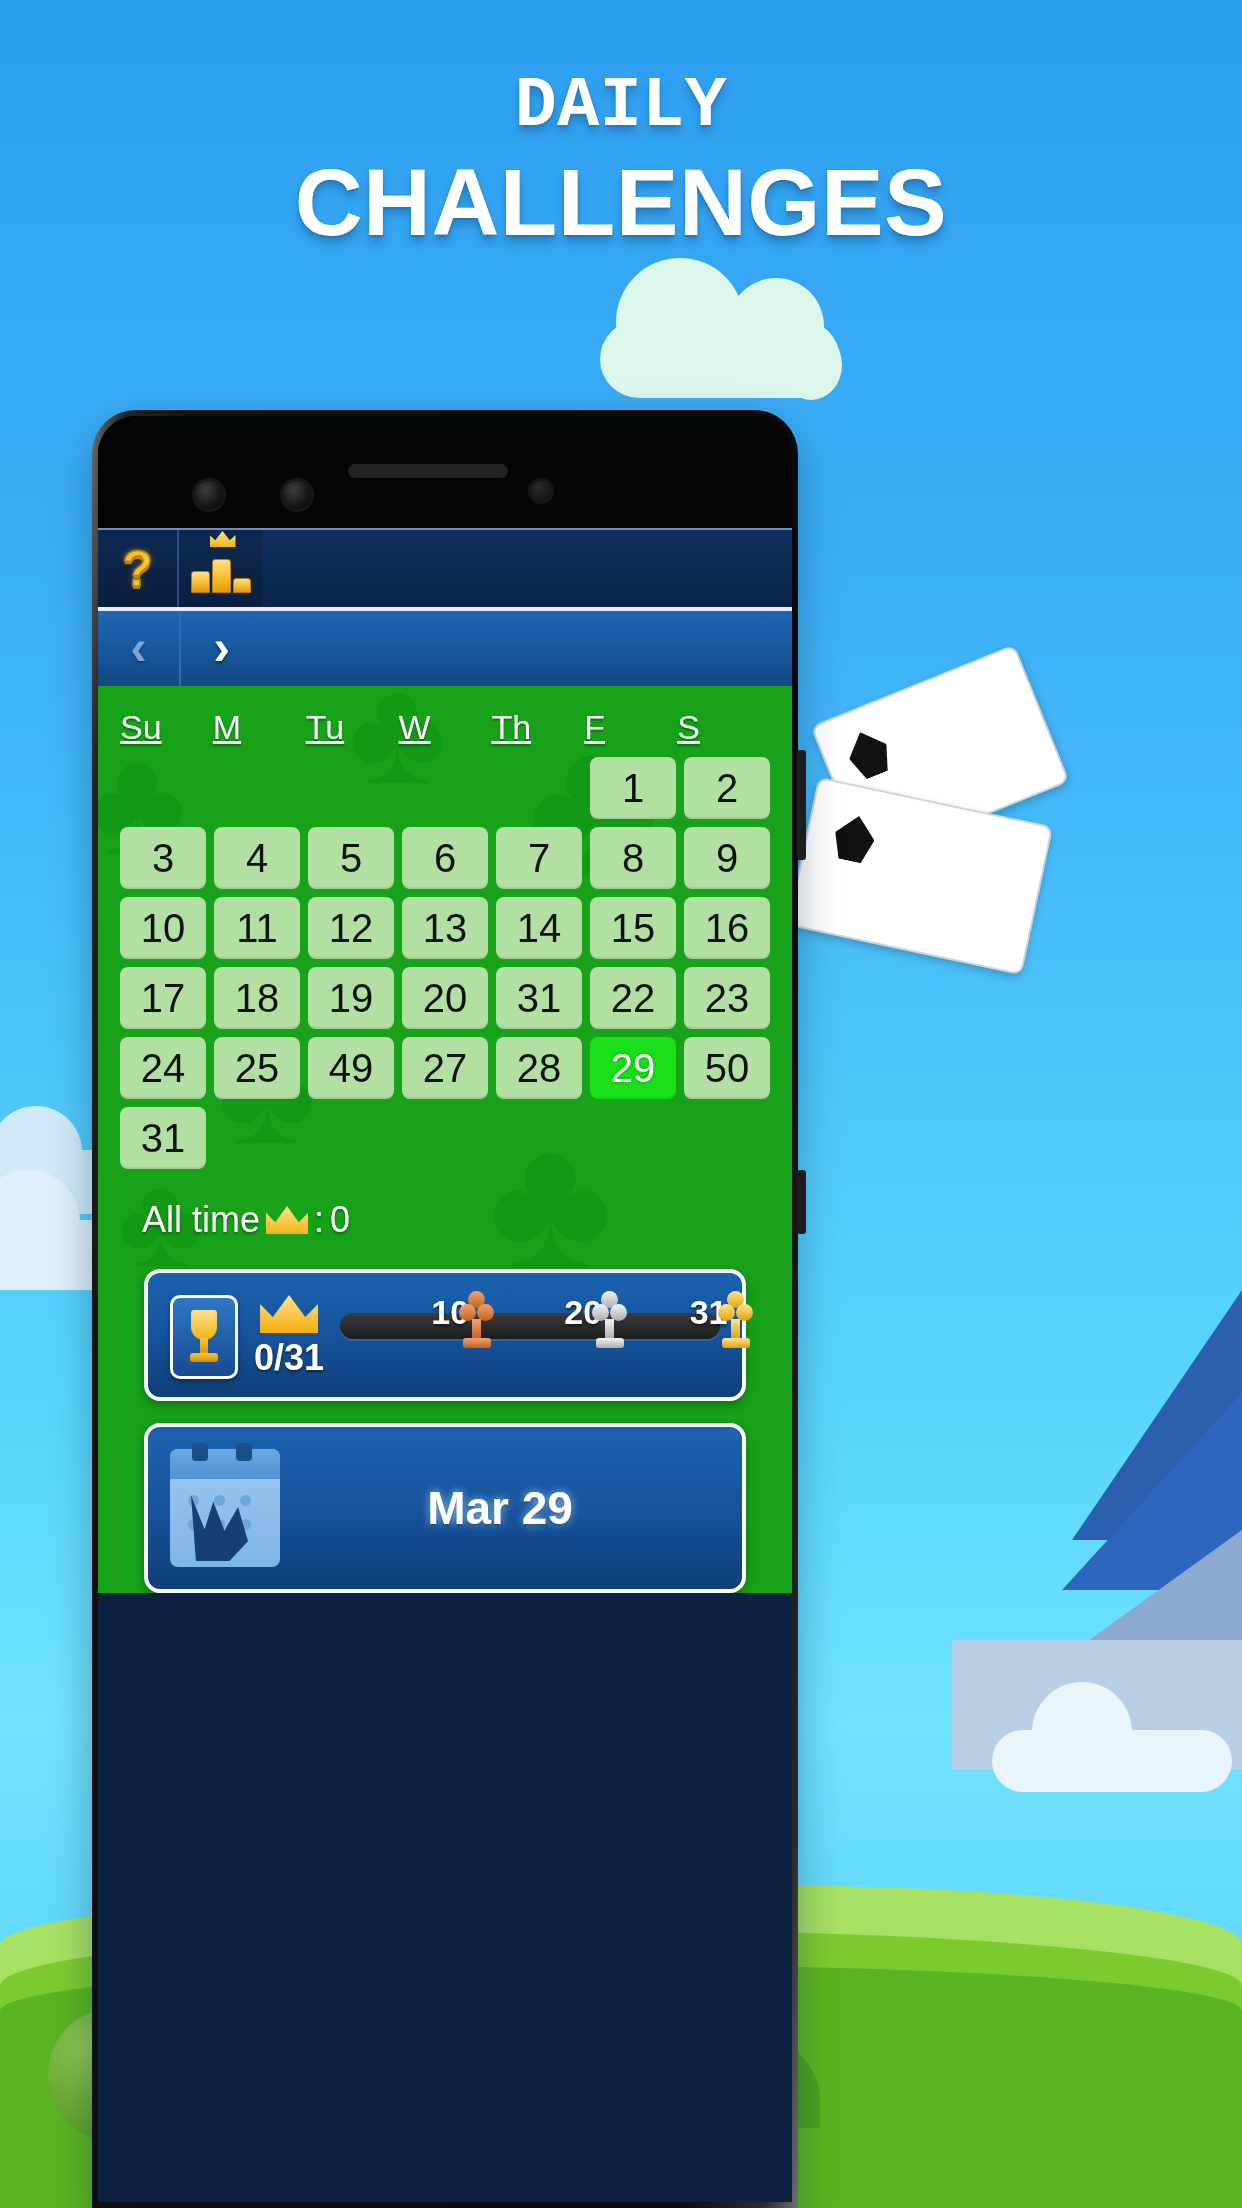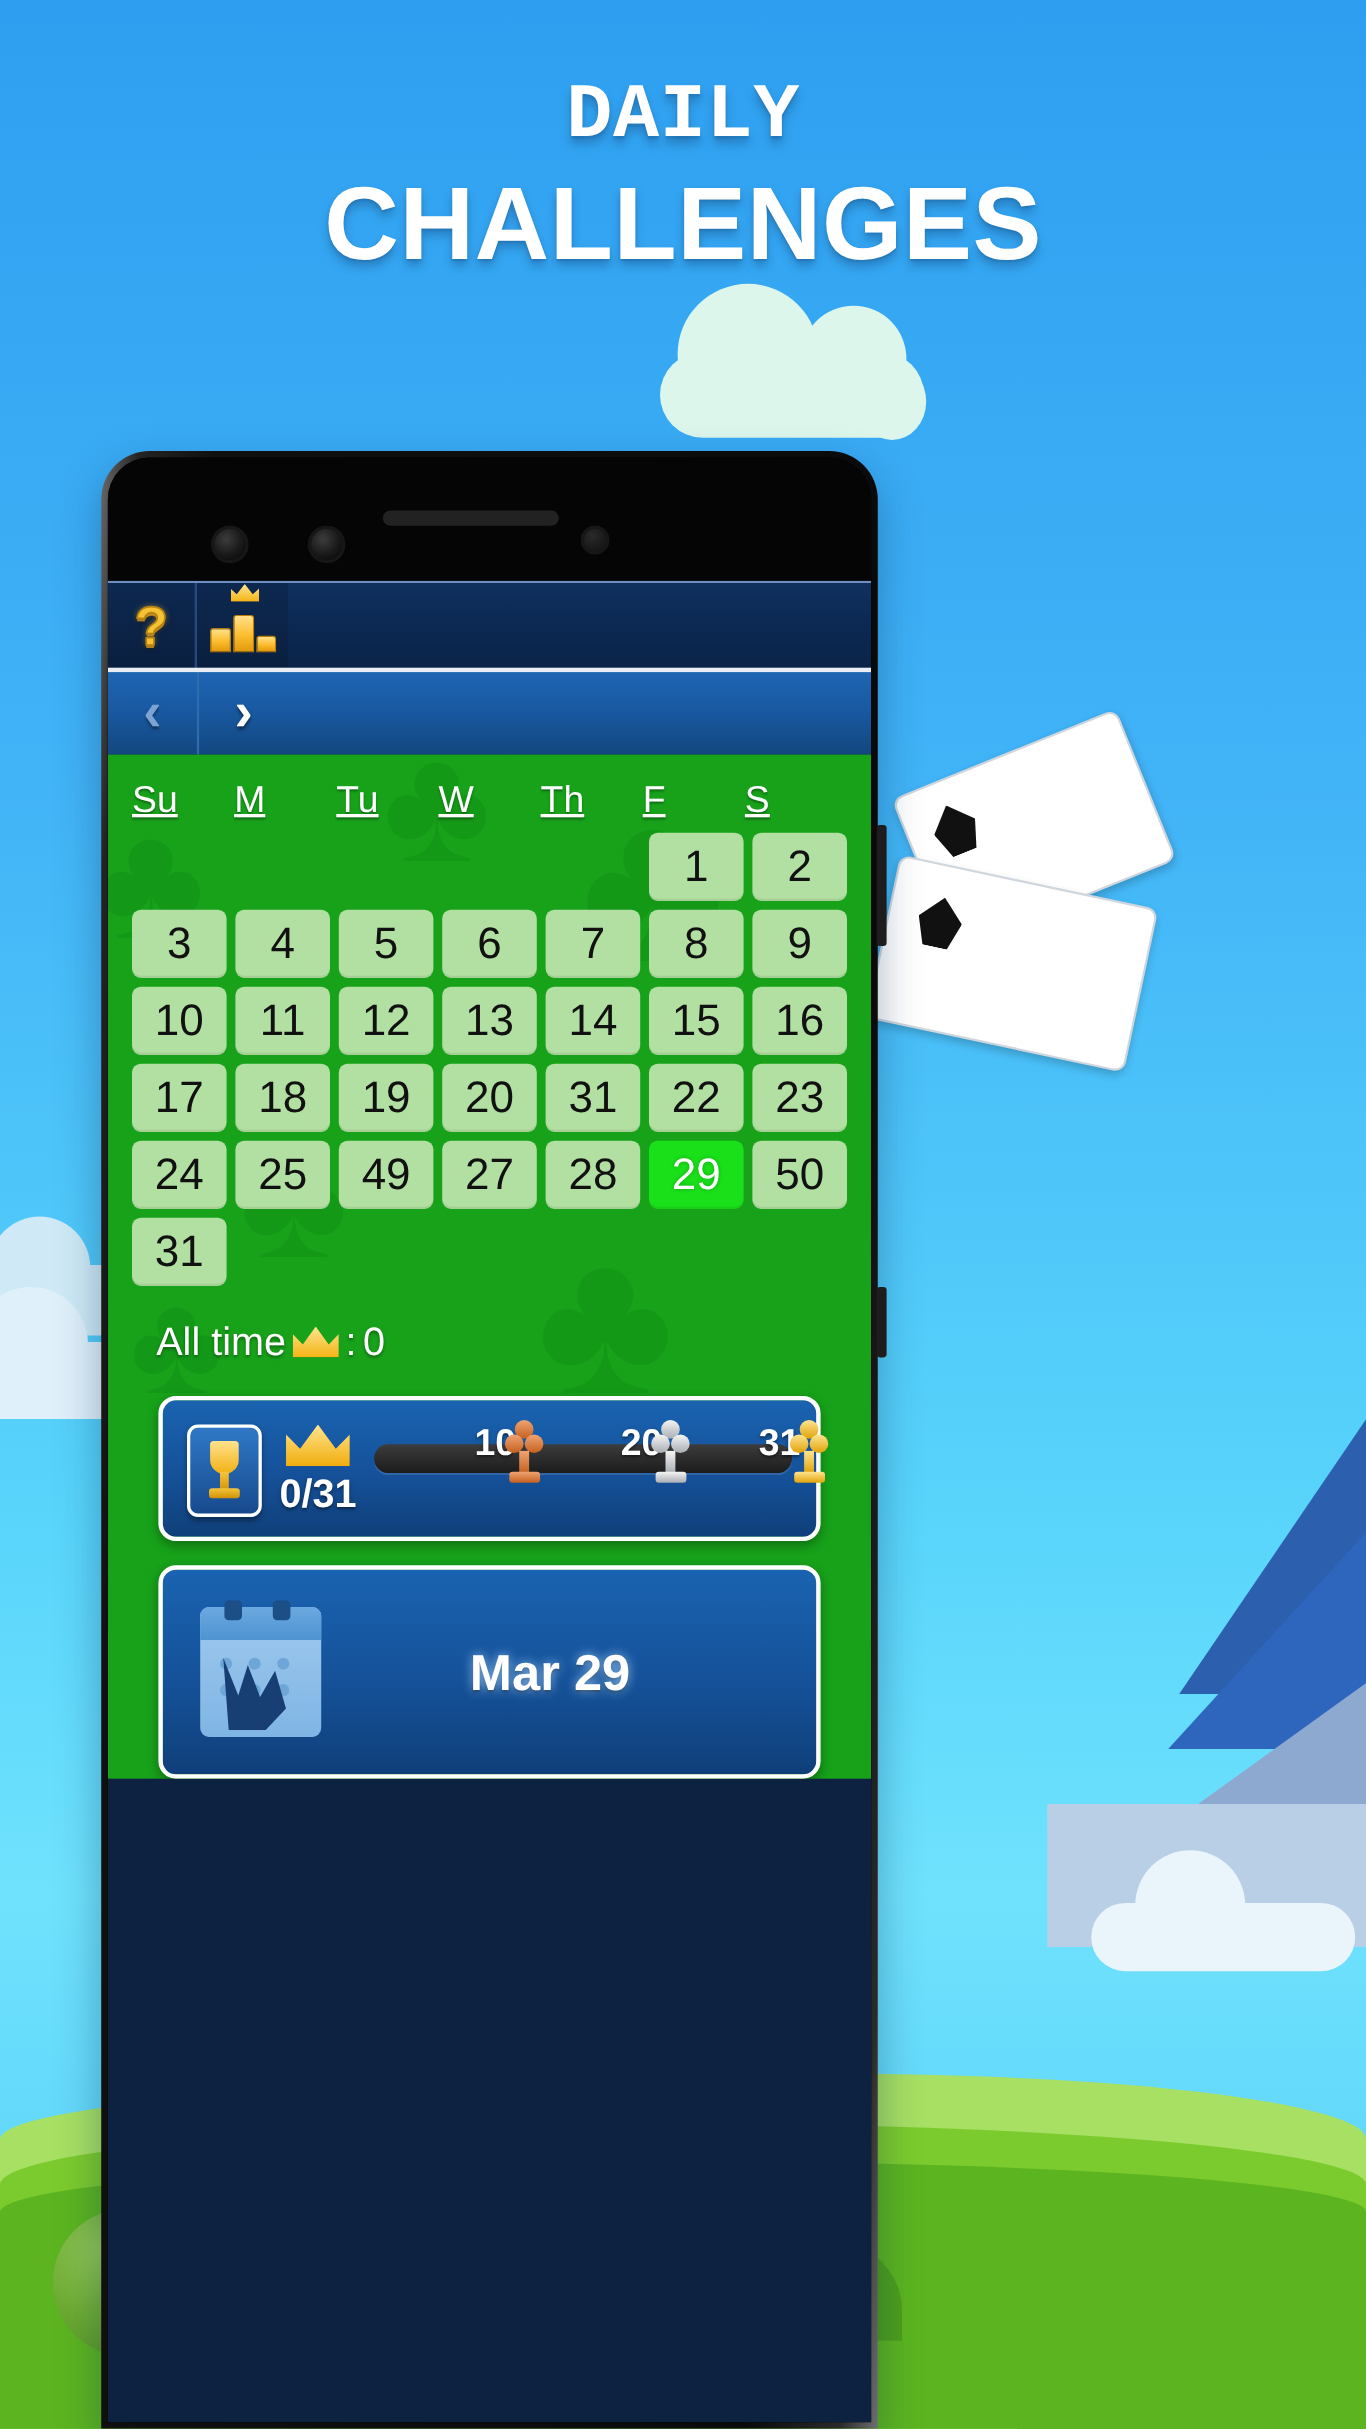--- a/index.html
+++ b/index.html
@@ -199,21 +199,21 @@
   .ms-tr .cl-l { left:0;  top:13px; }
   .ms-tr .cl-r { left:18px; top:13px; }
   .ms-tr .stem { position:absolute; left:22px; top:28px; width:9px; height:20px; }
   .ms-tr .base { position:absolute; left:13px; top:47px; width:28px; height:10px; border-radius:3px; }
   .bronze i, .bronze .stem, .bronze .base { background: linear-gradient(180deg,#f0a372,#c4611f); }
   .silver i, .silver .stem, .silver .base { background: linear-gradient(180deg,#f4f4f4,#a9adb3); }
   .gold   i, .gold   .stem, .gold   .base { background: linear-gradient(180deg,#ffe48f,#e0a30a); }
   .ms-label { color:#fff; font-size:34px; font-weight:bold; margin-top:2px; text-shadow:0 2px 3px rgba(0,0,0,.5); }
 
   
-  .date-card { display:flex; align-items:center; padding:34px; min-height:150px; }
+  .date-card { display:flex; align-items:center; padding:22px; min-height:150px; }
   .cal-icon { width:110px; height:118px; position:relative; flex:0 0 auto; }
   .cal-icon .body { position:absolute; inset:0; background: linear-gradient(180deg,#9fc9ee 0%, #7fb5e4 100%); border-radius:8px; }
   .cal-icon .top { position:absolute; left:0; right:0; top:0; height:30px;
                    background: linear-gradient(180deg,#6ba9e0,#4e93d2); border-radius:8px 8px 0 0;}
   .cal-icon .ring { position:absolute; top:-6px; width:16px; height:18px; background:#1b4f86; border-radius:4px; }
   .cal-icon .r1 { left:22px; } .cal-icon .r2 { left:66px; }
   .cal-icon .dot { position:absolute; width:11px; height:11px; border-radius:50%; background:#6ea6d8; }
   .cal-icon .hand { position:absolute; left:16px; top:46px; width:62px; height:66px; background:#173f74;
       clip-path: polygon(8% 0%, 30% 52%, 44% 10%, 62% 54%, 84% 18%, 100% 70%, 70% 100%, 16% 100%);}
   .date-text { color:#fff; font-size:46px; font-weight:bold; flex:1; text-align:center;

